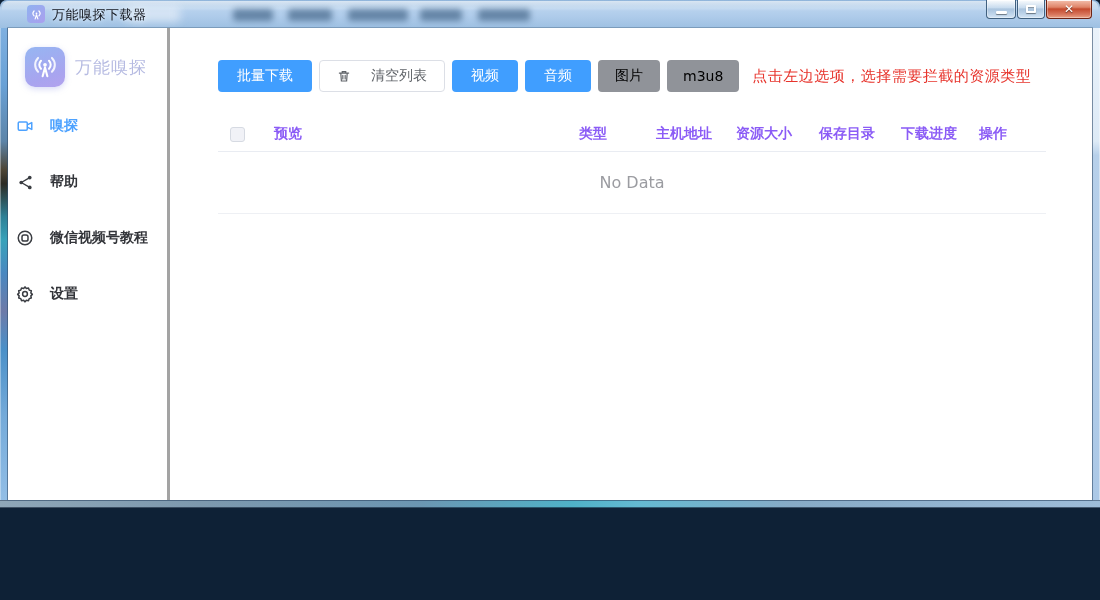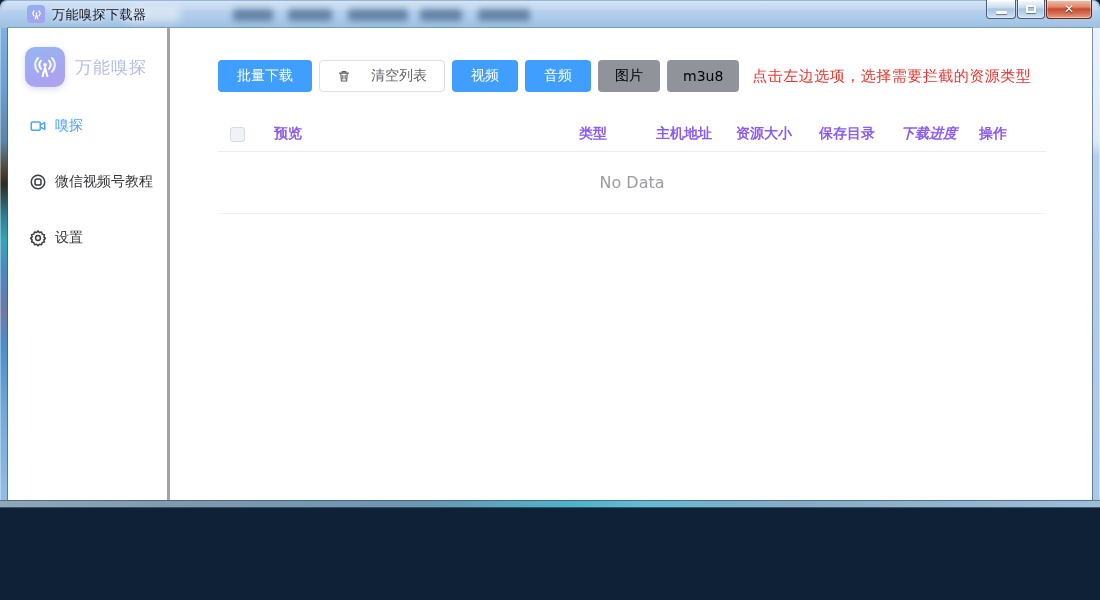--- a/index.html
+++ b/index.html
@@ -58,22 +58,22 @@
   
   .sidebar { position:absolute; left:0; top:0; bottom:0; width:162px; background:#fff;
     border-right:3px solid #a3a3a3; }
   .logo-row { display:flex; align-items:center; margin:19px 0 0 17px; }
   .logo-badge { width:40px; height:40px; border-radius:10px;
     background:linear-gradient(160deg,#96b6f2 0%,#a8a4ef 70%,#b2a2ee 100%);
     display:flex; align-items:center; justify-content:center;
     box-shadow:0 2px 6px rgba(140,150,230,.35); }
   .logo-text { margin-left:10px; font-size:17px; color:#b6bbe2; letter-spacing:1px; }
   .side-nav { margin-top:19px; }
-  .side-item { display:flex; align-items:center; gap:8px; height:40px; margin-bottom:16px;
-    padding-left:21px; font-size:14px; color:#33353a; cursor:pointer; }
+  .side-item { display:flex; align-items:center; gap:16px; height:40px; margin-bottom:16px;
+    padding-left:8px; font-size:14px; color:#33353a; cursor:pointer;font-weight:bold; }
   .side-item .si-icon { display:flex; align-items:center; justify-content:center; width:18px; }
   .side-item.active { color:#4da2ff; }
 
   
   .main { position:absolute; left:163px; right:0; top:0; bottom:0; background:#fff; padding:32px 0 12px 47px; }
   .toolbar { display:flex; align-items:center; }
   .btn { height:32px; border:none; border-radius:4px; font-size:14px; cursor:pointer;
     font-family:inherit; display:inline-flex; align-items:center; justify-content:center; white-space:nowrap; }
   .btn-primary { background:var(--c-primary,#409eff); color:#fff; padding:0 19px; }
   .btn-info { background:var(--c-info,#909399); color:#000000; padding:0 17px; }
@@ -82,21 +82,21 @@
   .gap7 { margin-left:7px;text-align:right; }
   .toolbar-hint { margin-left:13px; font-size:15px; color:var(--c-hint,#e7342c); letter-spacing:.5px; }
 
   
   .table { position:relative; margin-top:26px; width:828px; }
   .thead { position:relative; height:34px; border-bottom:1px solid #e9ecf2; }
   .th { position:absolute; top:7px; font-size:14px; font-weight:bold; color:#8b5cf6;text-align:center; }
   .checkbox { position:absolute; left:12px; top:9px; width:15px; height:15px; border:1px solid #d6dae2;
     border-radius:3px; background:#f1f2f7; cursor:pointer; }
   .th.c-preview { left:56px; }  .th.c-type { left:361px; }  .th.c-host { left:438px; }
-  .th.c-size { left:518px; }    .th.c-dir { left:601px; }   .th.c-progress { left:683px;font-style:italic; }
+  .th.c-size { left:518px; }    .th.c-dir { left:601px; }   .th.c-progress { left:683px; }
   .th.c-action { left:761px; }
   .empty-row { height:62px; display:flex; align-items:center; justify-content:center;
     border-bottom:1px solid #eef0f4; }
   .empty-text { font-size:16px; color:#9b9ca1; }
 
   svg { display:block; }
 </style>
 </head>
 <body>
 
@@ -158,20 +158,31 @@
         <div class="side-item active">
           <span class="si-icon">
             <svg width="18" height="18" viewBox="0 0 24 24" fill="none" stroke="#4da2ff" stroke-width="2" stroke-linejoin="round">
               <rect x="3" y="6.5" width="12" height="11" rx="1.5"></rect>
                 <path d="M15 10.5 L21 7.5 V16.5 L15 13.5"></path>
             </svg>
           </span>
           <span>嗅探</span>
         </div>
 
+        <div class="side-item">
+          <span class="si-icon">
+            <svg width="17" height="17" viewBox="0 0 24 24" fill="#3a3d42">
+              <circle cx="18" cy="5" r="2.6"></circle>
+                <circle cx="6" cy="12" r="2.6"></circle>
+                <circle cx="18" cy="19" r="2.6"></circle>
+              <path d="M6 12 L18 5 M6 12 L18 19" stroke="#3a3d42" stroke-width="2" fill="none"></path>
+            </svg>
+          </span>
+          <span>帮助</span>
+        </div>
 
         <div class="side-item">
           <span class="si-icon">
             <svg width="18" height="18" viewBox="0 0 24 24" fill="none" stroke="#3a3d42" stroke-width="2">
               <circle cx="12" cy="12" r="9"></circle>
                 <rect x="8" y="8" width="8" height="8" rx="2.5"></rect>
             </svg>
           </span>
           <span>微信视频号教程</span>
         </div>

